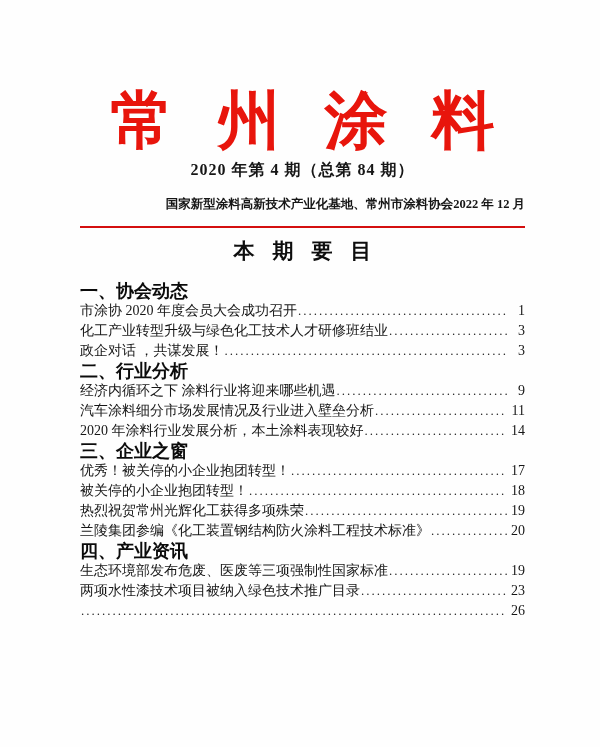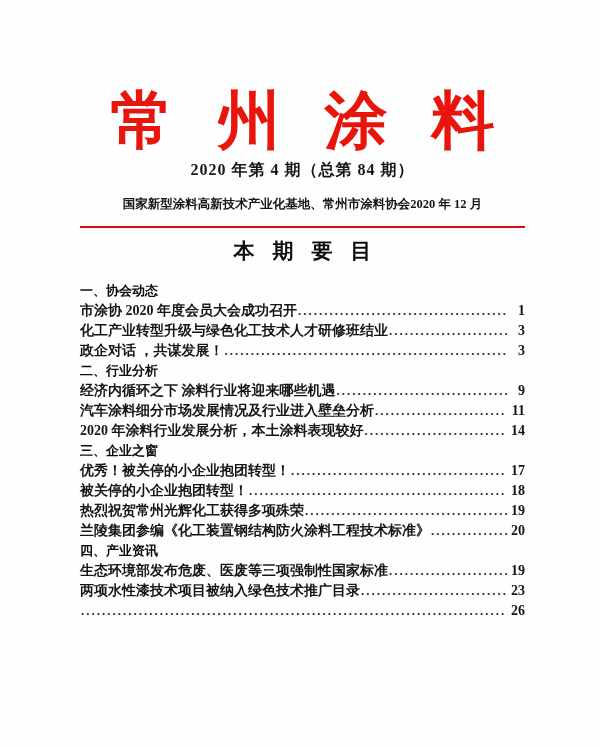--- a/index.html
+++ b/index.html
@@ -22,37 +22,37 @@
     color: #e8150c;
   }
   .issue-line {
     margin-top: 4px;
     text-align: center;
     font-size: 16px; font-weight: bold;
     letter-spacing: 1px;
   }
   .pub-row {
     margin-top: 15px;
-    display: flex; justify-content: center; align-items: baseline;
+    display: flex; justify-content: flex-end; align-items: baseline;
     font-size: 12.5px; font-weight: bold;
     white-space: nowrap;
   }
   .rule { margin-top: 13px; height: 2px; background: #d40f0f; }
 
   .contents-header {
     margin-top: 10px;
     display: flex; justify-content: center;
     gap: 18px;
     font-size: 21px; line-height: 26px; font-weight: bold;
     color: #0d0d0d;
   }
 
   .toc { margin-top: 17px; font-size: 14px; line-height: 20px; }
-  .toc-heading { font-size: 13px; font-weight: bold; color: #0b0b0b; }
-  .toc-item { display: flex; align-items: flex-end; font-weight: bold; }
+  .toc-heading { font-size: 18px; font-weight: bold; color: #0b0b0b; }
+  .toc-item { display: flex; align-items: flex-end; }
   .toc-title { white-space: nowrap; }
   .toc-dots { flex: 1 1 auto; overflow: hidden; white-space: nowrap; min-width: 8px; margin: 0 1px; }
   .toc-dots::after {
     content: "....................................................................................................................................................";
     font-size: 13px; letter-spacing: 2px; color: #2a2a2a;
   }
   .toc-page { white-space: nowrap; text-align: right; min-width: 15px; padding-left: 2px; }
 </style>
 </head>
 <body>
@@ -64,21 +64,21 @@
       <span>常</span>
       <span>州</span>
       <span>涂</span>
       <span>料</span>
     </div>
 
     <div class="issue-line">2020 年第 4 期（总第 84 期）</div>
 
     <div class="pub-row">
       <span class="publisher">国家新型涂料高新技术产业化基地、常州市涂料协会</span>
-      <span class="pub-date">2020 年 12 月</span>
+      <span class="pub-date">2022 年 12 月</span>
     </div>
 
     <div class="rule" style="background: rgb(212, 15, 15);"></div>
 
     <div class="contents-header">
       <span>本</span>
       <span>期</span>
       <span>要</span>
       <span>目</span>
     </div>

